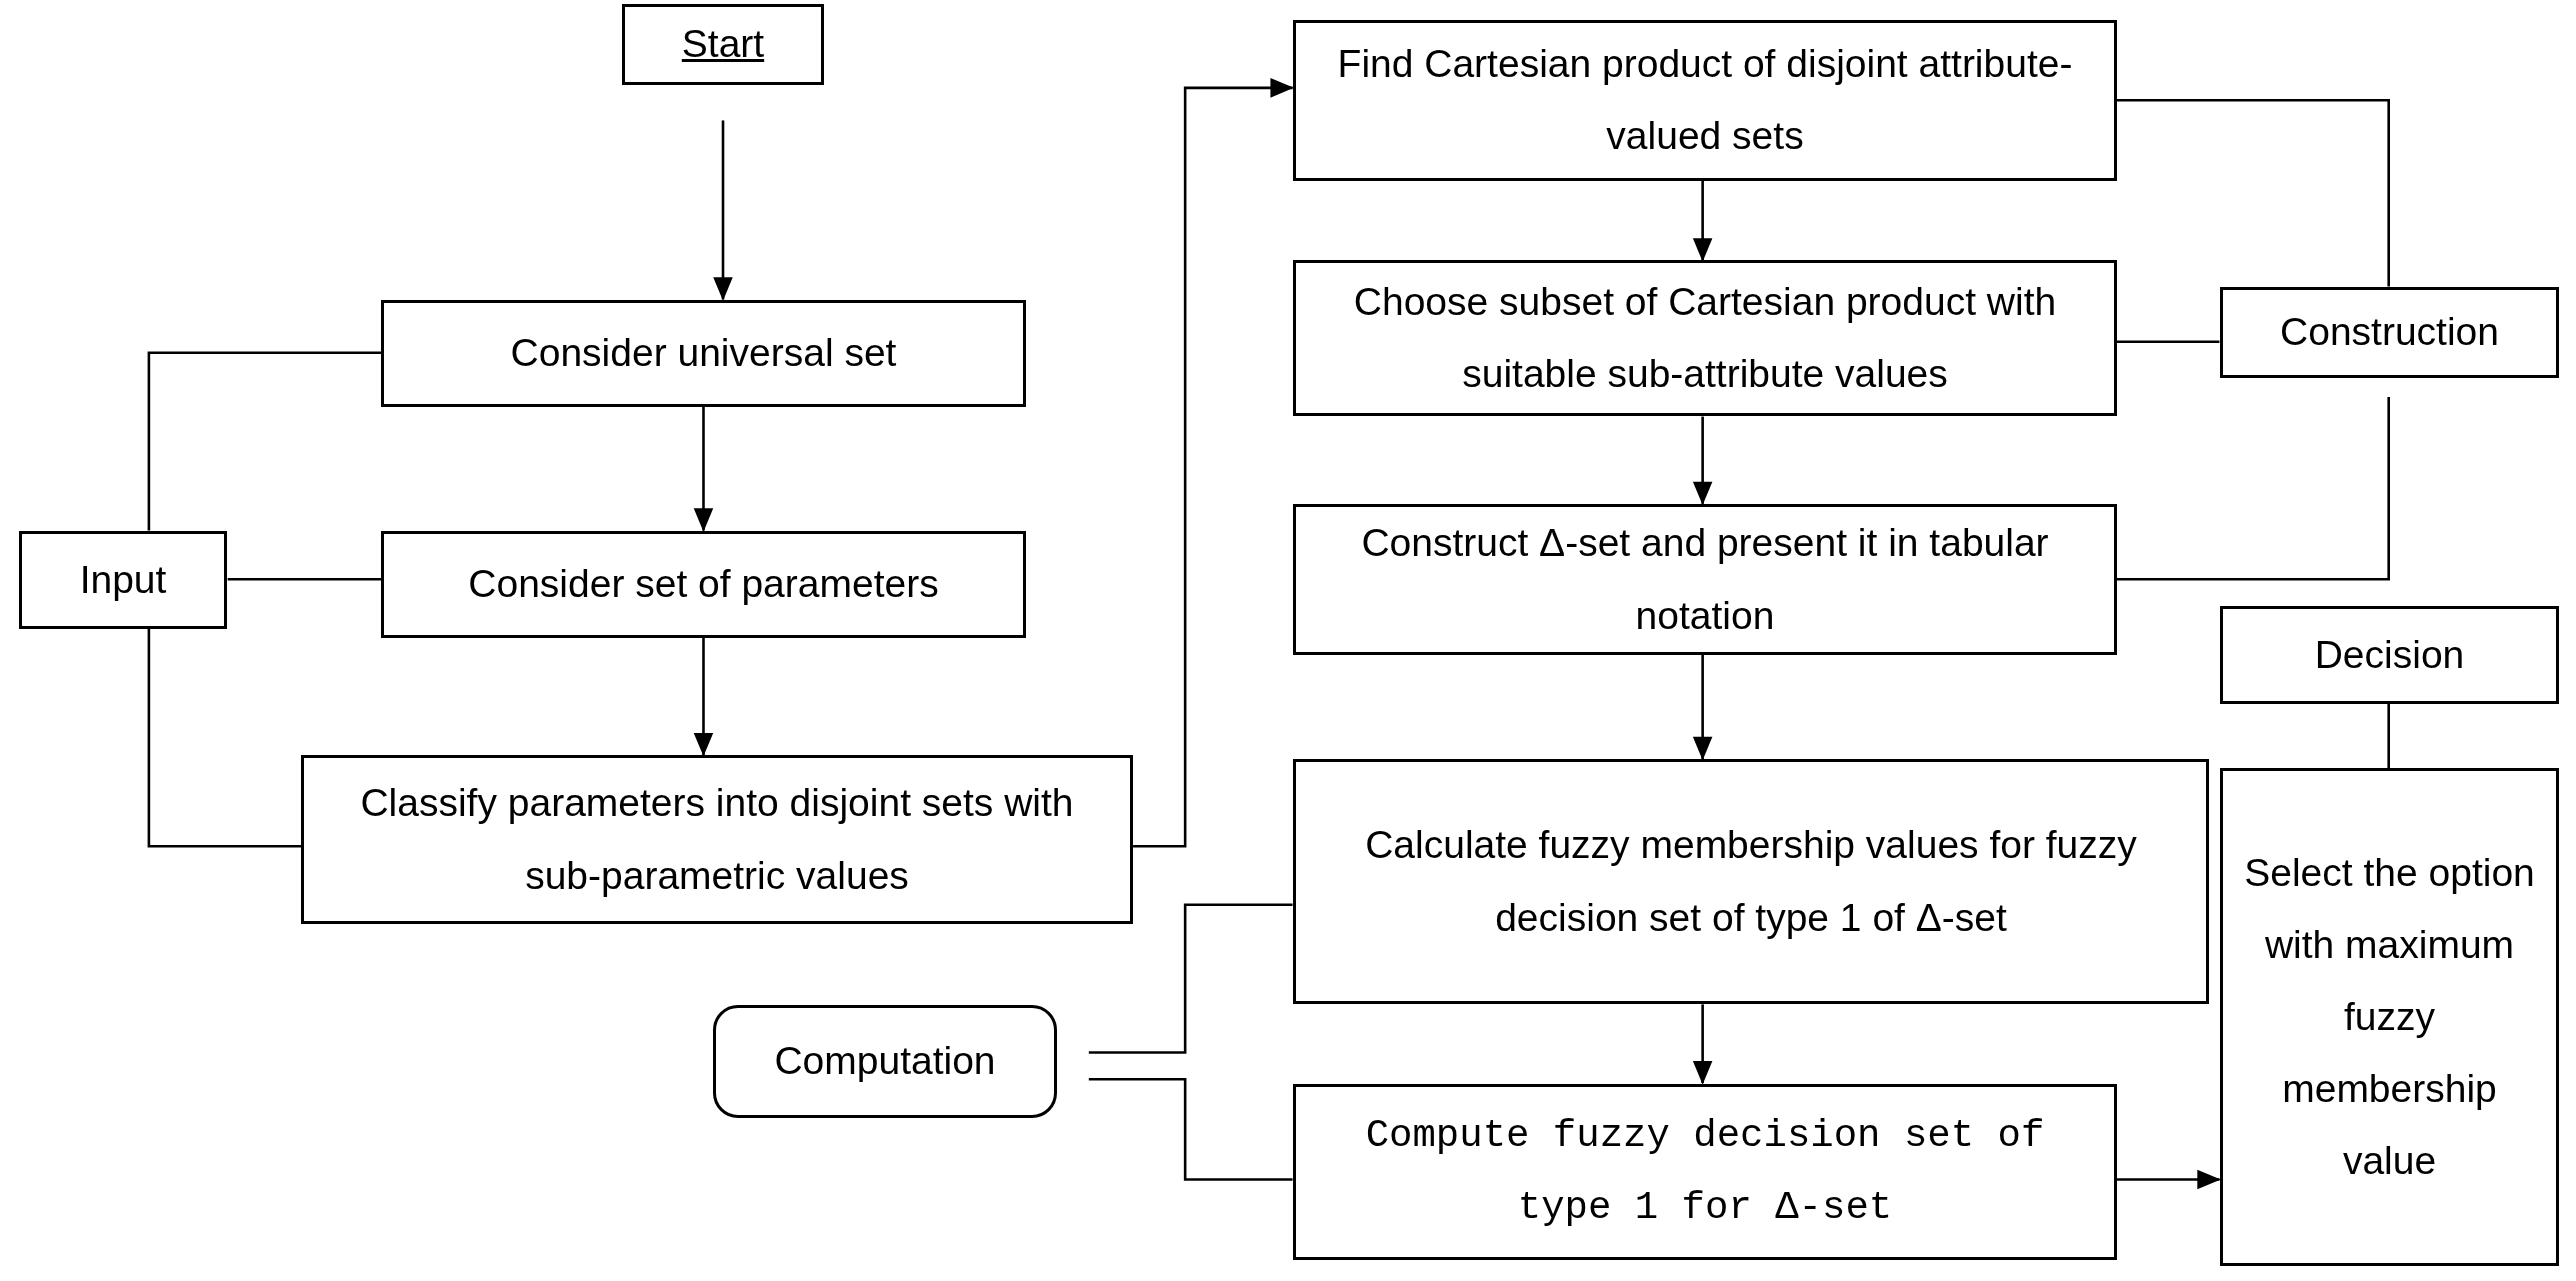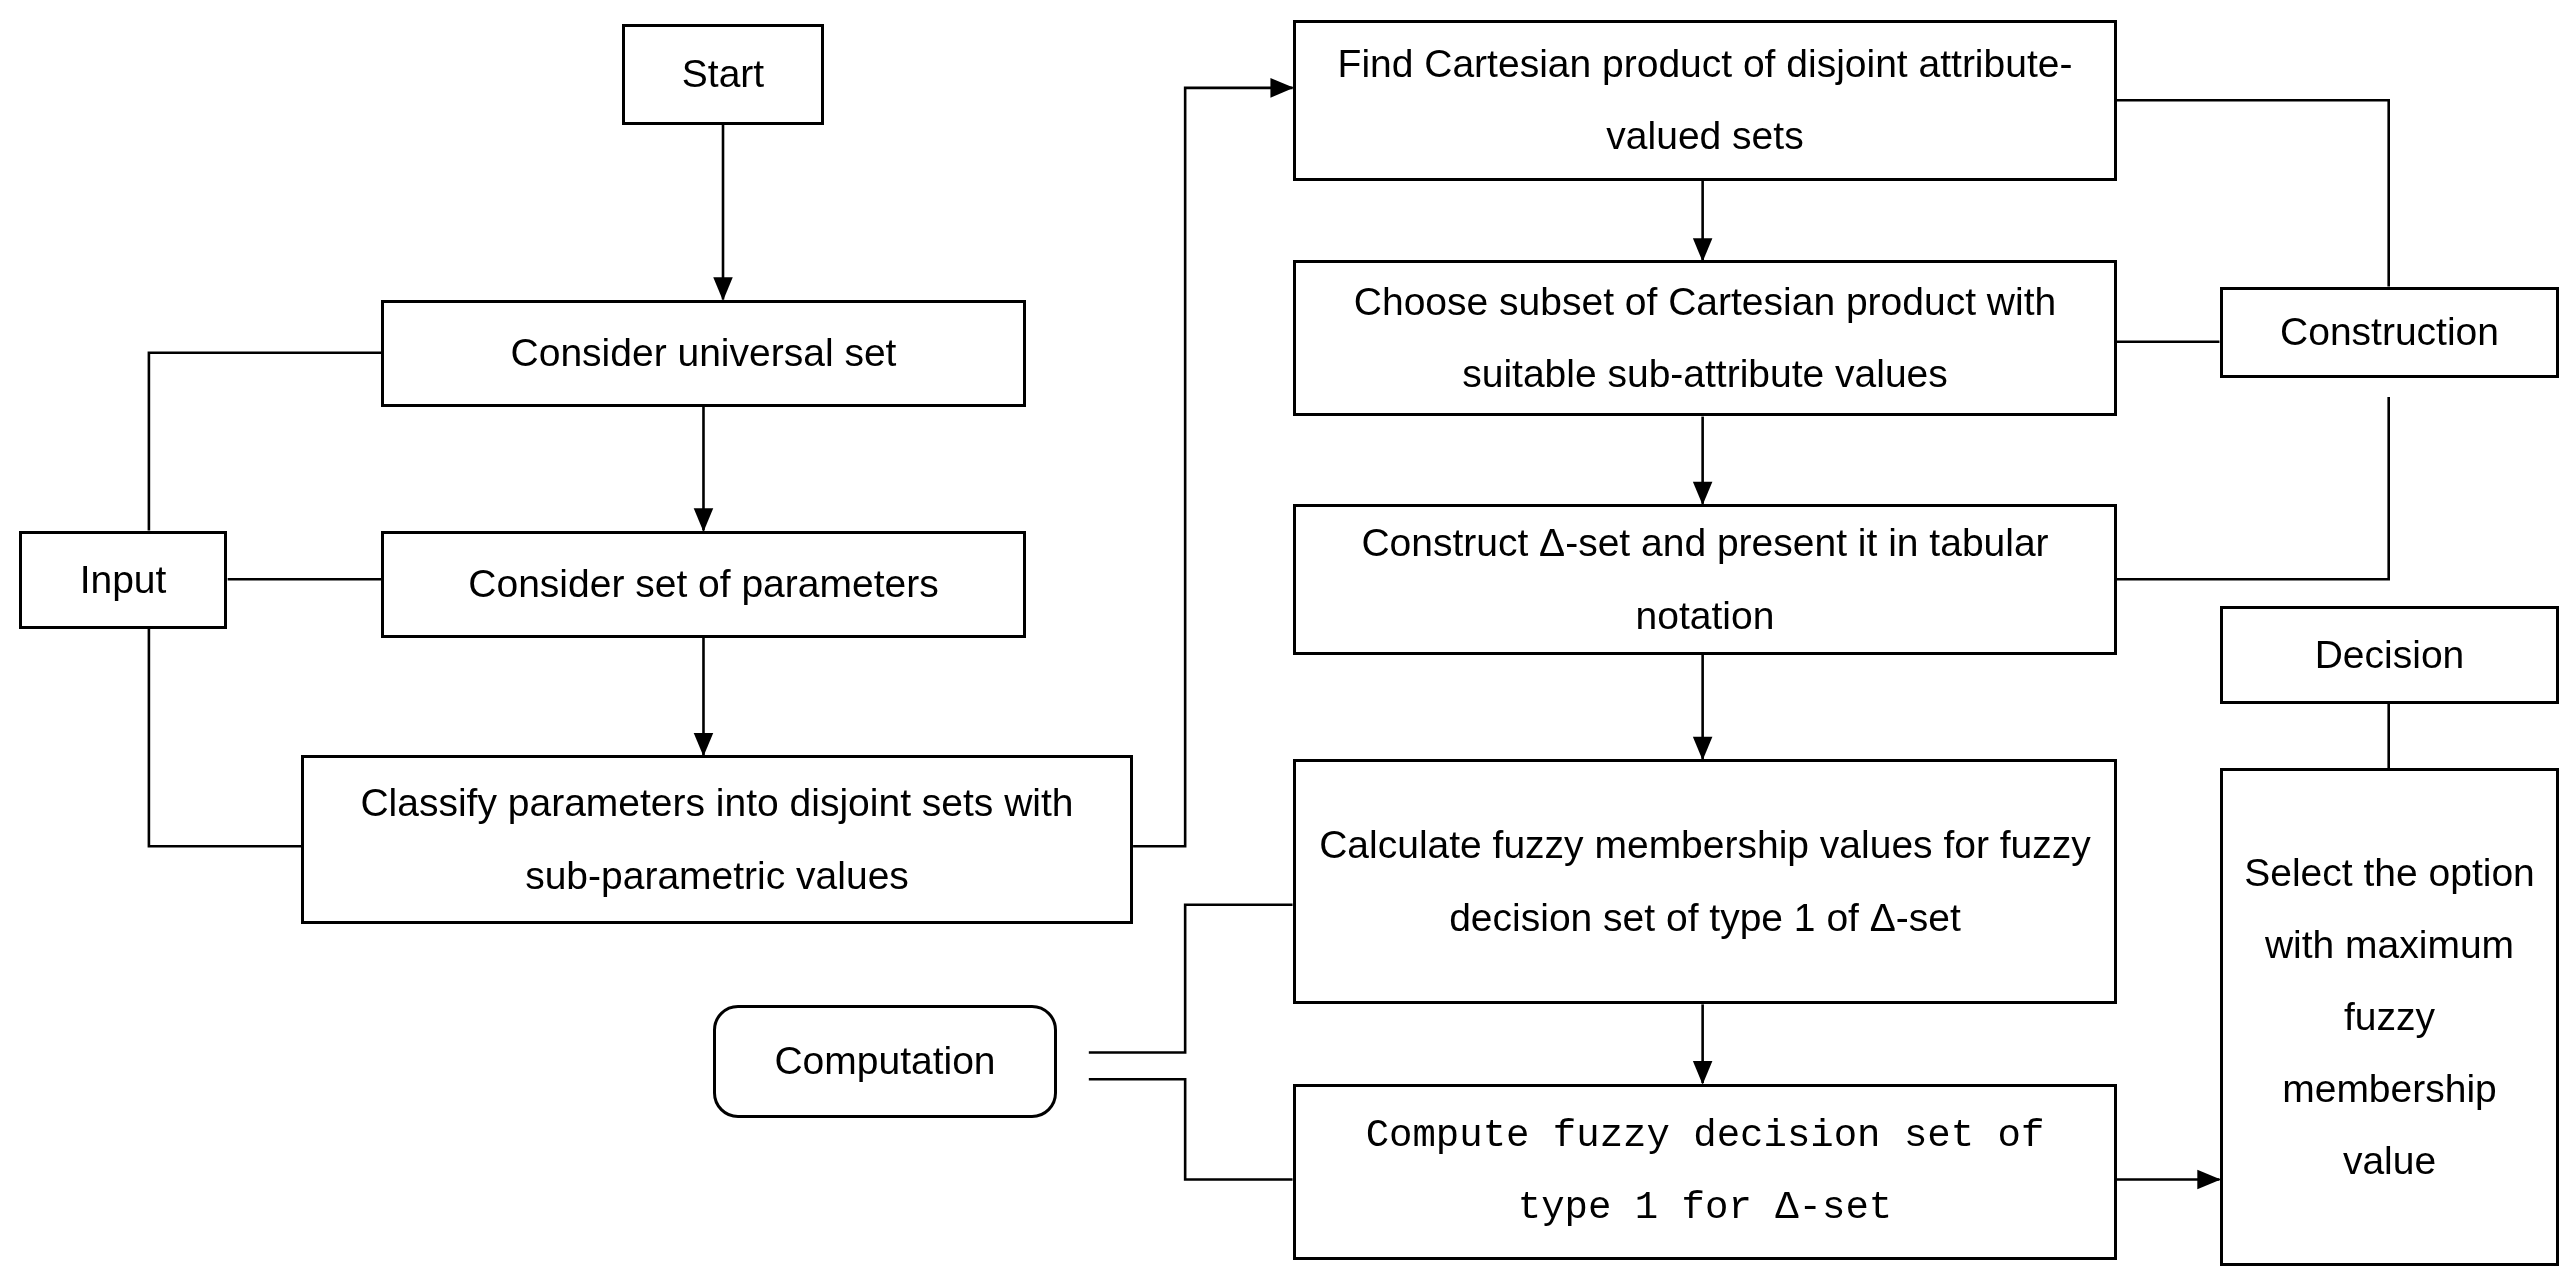--- a/index.html
+++ b/index.html
@@ -75,21 +75,21 @@
     <path d="M3669 610 V890 H3250"></path>
 
     <path d="M3669 1080 V1180"></path>
 
     <path d="M1672 1617 H1820 V1390 H1985"></path>
     <path d="M1672 1658 H1820 V1812 H1985"></path>
 
     <path d="M3250 1812 H3409" marker-end="url(#arrow)"></path>
   </svg>
 
-  <div class="node" style="left:622px; top:24px; width:202px; height:101px;">
+  <div class="node" style="left:622px; top:4px; width:202px; height:81px;text-decoration:underline;">
     <span>Start</span>
   </div>
 
   <div class="node" style="left:381px; top:300px; width:645px; height:107px;">
     <span>Consider universal set</span>
   </div>
 
   <div class="node" style="left:381px; top:531px; width:645px; height:107px;">
     <span>Consider set of parameters</span>
   </div>
@@ -115,21 +115,21 @@
   </div>
 
   <div class="node" style="left:1293px; top:504px; width:824px; height:151px;">
     <span>Construct Δ-set and present it in tabular notation</span>
   </div>
 
   <div class="node" style="left:2220px; top:606px; width:339px; height:98px;align-items:center;">
     <span>Decision</span>
   </div>
 
-  <div class="node" style="left:1293px; top:759px; width:824px; height:245px;">
+  <div class="node" style="left:1293px; top:759px; width:916px; height:245px;">
     <span>Calculate fuzzy membership values for fuzzy decision set of type 1 of Δ-set</span>
   </div>
 
   <div class="node" style="left:713px; top:1005px; width:344px; height:113px;border-radius:25px;">
     <span>Computation</span>
   </div>
 
   <div class="node" style="left:1293px; top:1084px; width:824px; height:176px;font-family:Liberation Mono, monospace;">
     <span>Compute fuzzy decision set of type 1 for Δ-set</span>
   </div>

